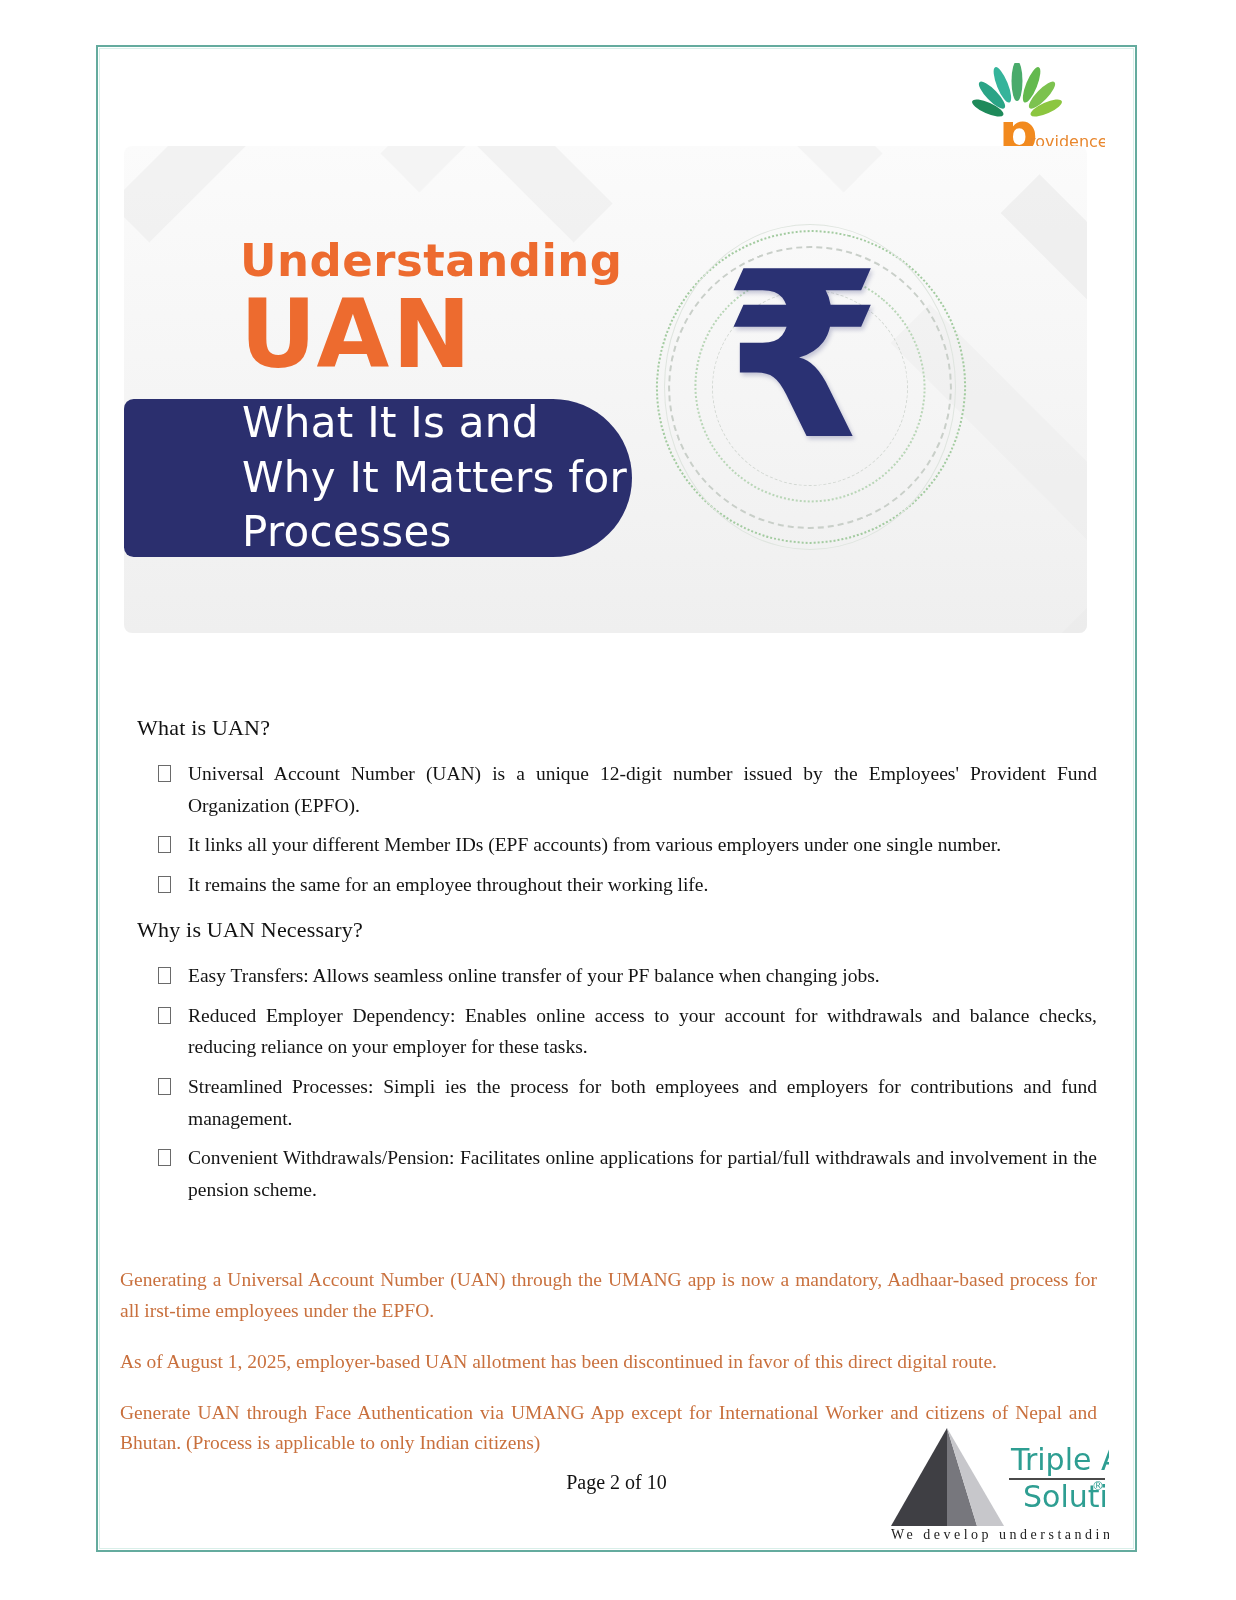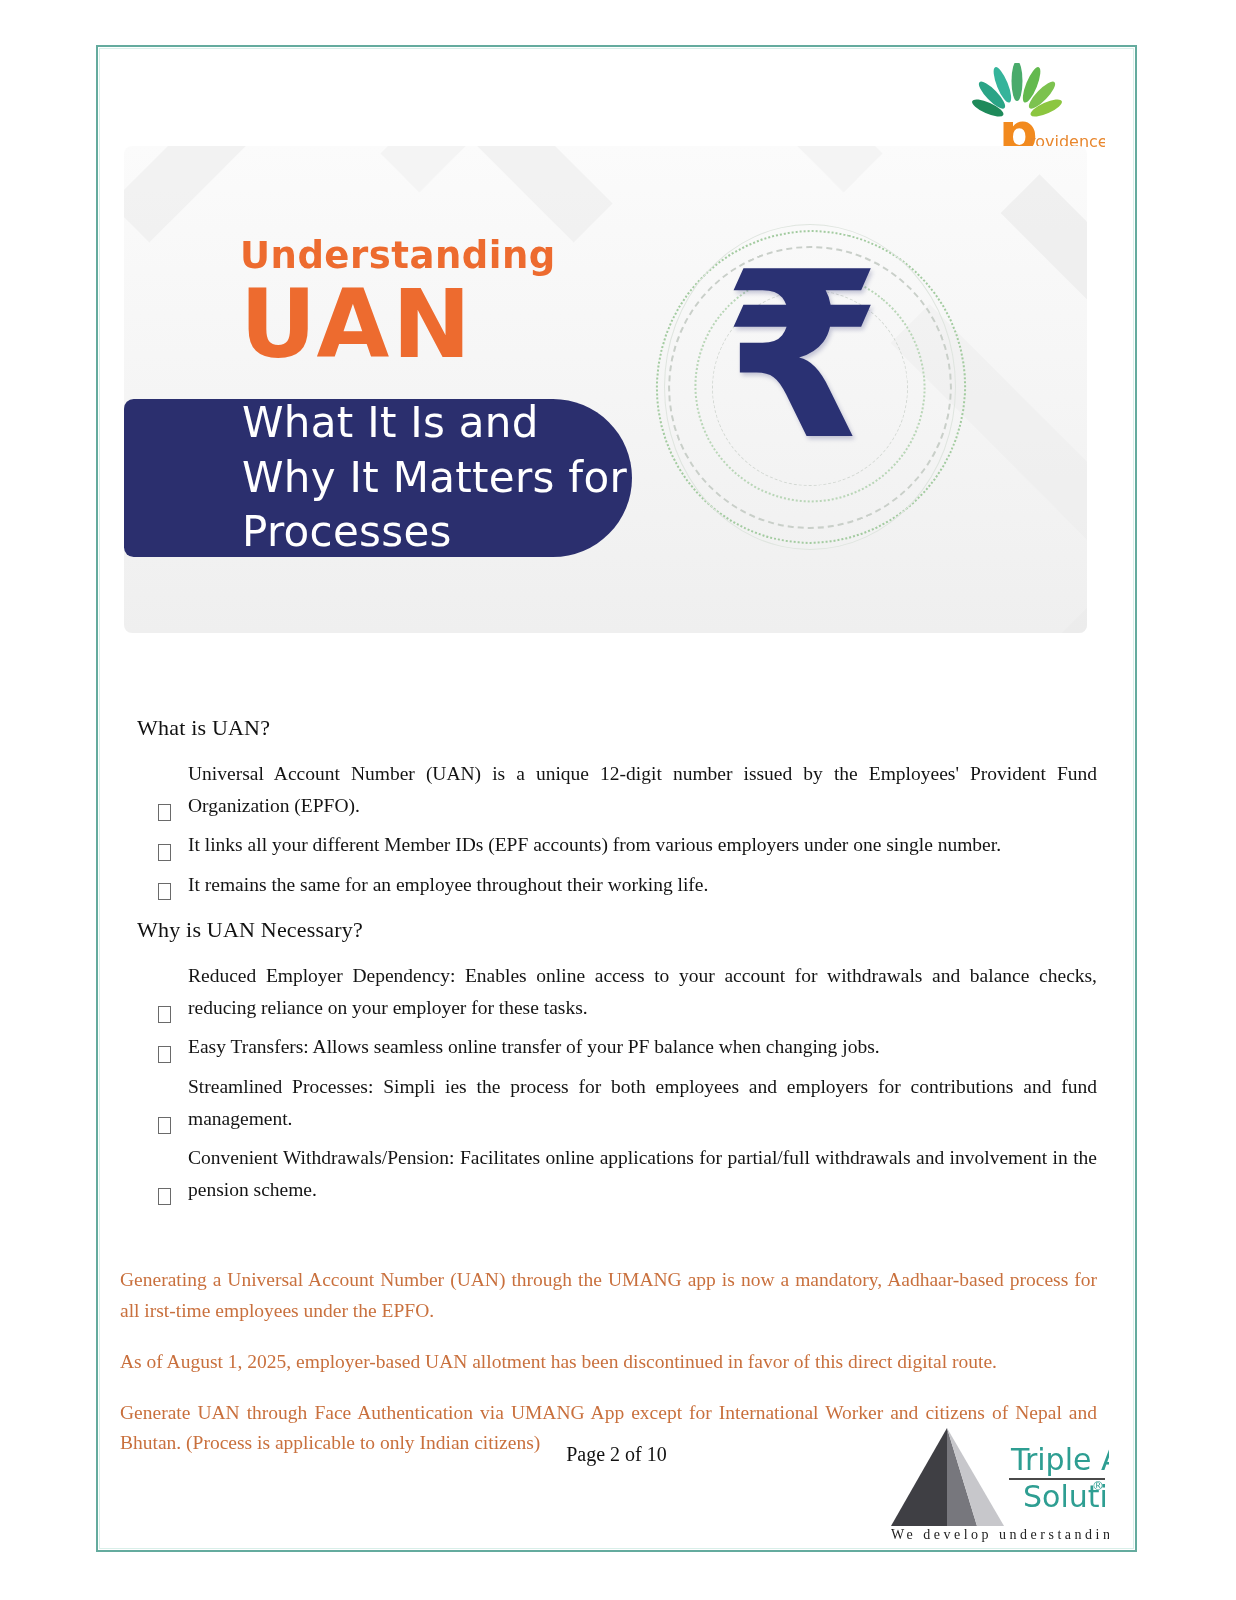--- a/index.html
+++ b/index.html
@@ -24,21 +24,21 @@
     background:linear-gradient(180deg,#fbfbfb 0%,#f4f4f4 60%,#efefef 100%);
     border-radius:8px; overflow:hidden;
   }
   .chevron { position:absolute; border-top:55px solid #ececec; border-right:55px solid #ececec; opacity:.55; }
   .chev-up1   { width:300px; height:300px; left:60px;  top:-120px; transform:rotate(-45deg); }
   .chev-up2   { width:300px; height:300px; left:330px; top:-170px; transform:rotate(-45deg); opacity:.4; }
   .chev-right1{ width:340px; height:340px; right:-150px; top:110px; transform:rotate(45deg); opacity:.7; }
   .chev-right2{ width:340px; height:340px; right:-40px;  top:240px; transform:rotate(45deg); opacity:.45; }
 
   .banner-title { position:absolute; left:116px; top:88px; font-family:"DejaVu Sans", sans-serif; }
-  .banner-title .line1 { color:#ed6b2f; font-size:37px; font-weight:700; letter-spacing:.5px; }
+  .banner-title .line1 { color:#ed6b2f; font-size:45px; font-weight:700; letter-spacing:.5px; }
   .banner-title .line2 { color:#ed6b2f; font-size:94px; font-weight:800; letter-spacing:3px; line-height:1.02; }
 
   .pill {
     position:absolute; left:0; top:253px; width:508px; height:158px;
     background:#2b2f6e; border-radius:10px 82px 82px 10px;
     display:flex; flex-direction:column; justify-content:center; padding-left:118px; box-sizing:border-box;
   }
   .pill .sub {
     color:#ffffff; font-family:"DejaVu Sans", sans-serif; font-size:42px; font-weight:500;
     line-height:1.3; letter-spacing:.3px;
@@ -58,39 +58,39 @@
   }
 
   
   .content { position:absolute; left:22px; top:651px; width:977px; }
   h2.sec {
     font-size:22px; font-weight:400; margin:17px; letter-spacing:.2px; color:#111;
   }
   h2.sec + .blist { margin-top:12px; }
   .blist { margin:0 0 0 0; padding:0; list-style:none; }
   .blist li {
-    display:flex; align-items:flex-end; margin-bottom:8px;
+    display:flex; align-items:flex-start; margin-bottom:8px;
     font-size:19.5px; line-height:1.62; text-align:justify; color:#141414;
   }
   .bullet-box {
     flex:0 0 auto; width:11px; height:15px; border:1.3px solid #6a6a6a;
     margin:7px 17px 0 38px; background:transparent;
   }
   .blist .btxt { flex:1 1 auto; }
   .sec2 { margin-top:40px; }
 
   .notes { margin-top:60px; }
   .note {
     color:#c9703d; font-size:19.5px; line-height:1.55; text-align:justify;
     margin:16px 0 21px 0;
   }
 
   
   .page-number {
-    position:absolute; left:0; right:0; bottom:84px; text-align:center;
+    position:absolute; left:0; right:0; bottom:56px; text-align:center;
     font-size:20px; color:#111;
   }
   .triple-a { position:absolute; right:26px; bottom:6px; width:232px; height:122px; }
 </style>
 </head>
 <body>
 
 <div class="page">
 
   <div class="providence">
@@ -165,25 +165,25 @@
       <li>
         <span class="bullet-box"></span>
         <span class="btxt">It remains the same for an employee throughout their working life.</span>
       </li>
     </ul>
 
     <h2 class="sec sec2">Why is UAN Necessary?</h2>
     <ul class="blist">
       <li>
         <span class="bullet-box"></span>
+        <span class="btxt">Easy Transfers: Allows seamless online transfer of your PF balance when changing jobs.</span>
+      </li>
+      <li>
+        <span class="bullet-box"></span>
         <span class="btxt">Reduced Employer Dependency: Enables online access to your account for withdrawals and balance checks, reducing reliance on your employer for these tasks.</span>
-      </li>
-      <li>
-        <span class="bullet-box"></span>
-        <span class="btxt">Easy Transfers: Allows seamless online transfer of your PF balance when changing jobs.</span>
       </li>
       <li>
         <span class="bullet-box"></span>
         <span class="btxt">Streamlined Processes: Simpli ies the process for both employees and employers for contributions and fund management.</span>
       </li>
       <li>
         <span class="bullet-box"></span>
         <span class="btxt">Convenient Withdrawals/Pension: Facilitates online applications for partial/full withdrawals and involvement in the pension scheme.</span>
       </li>
     </ul>

